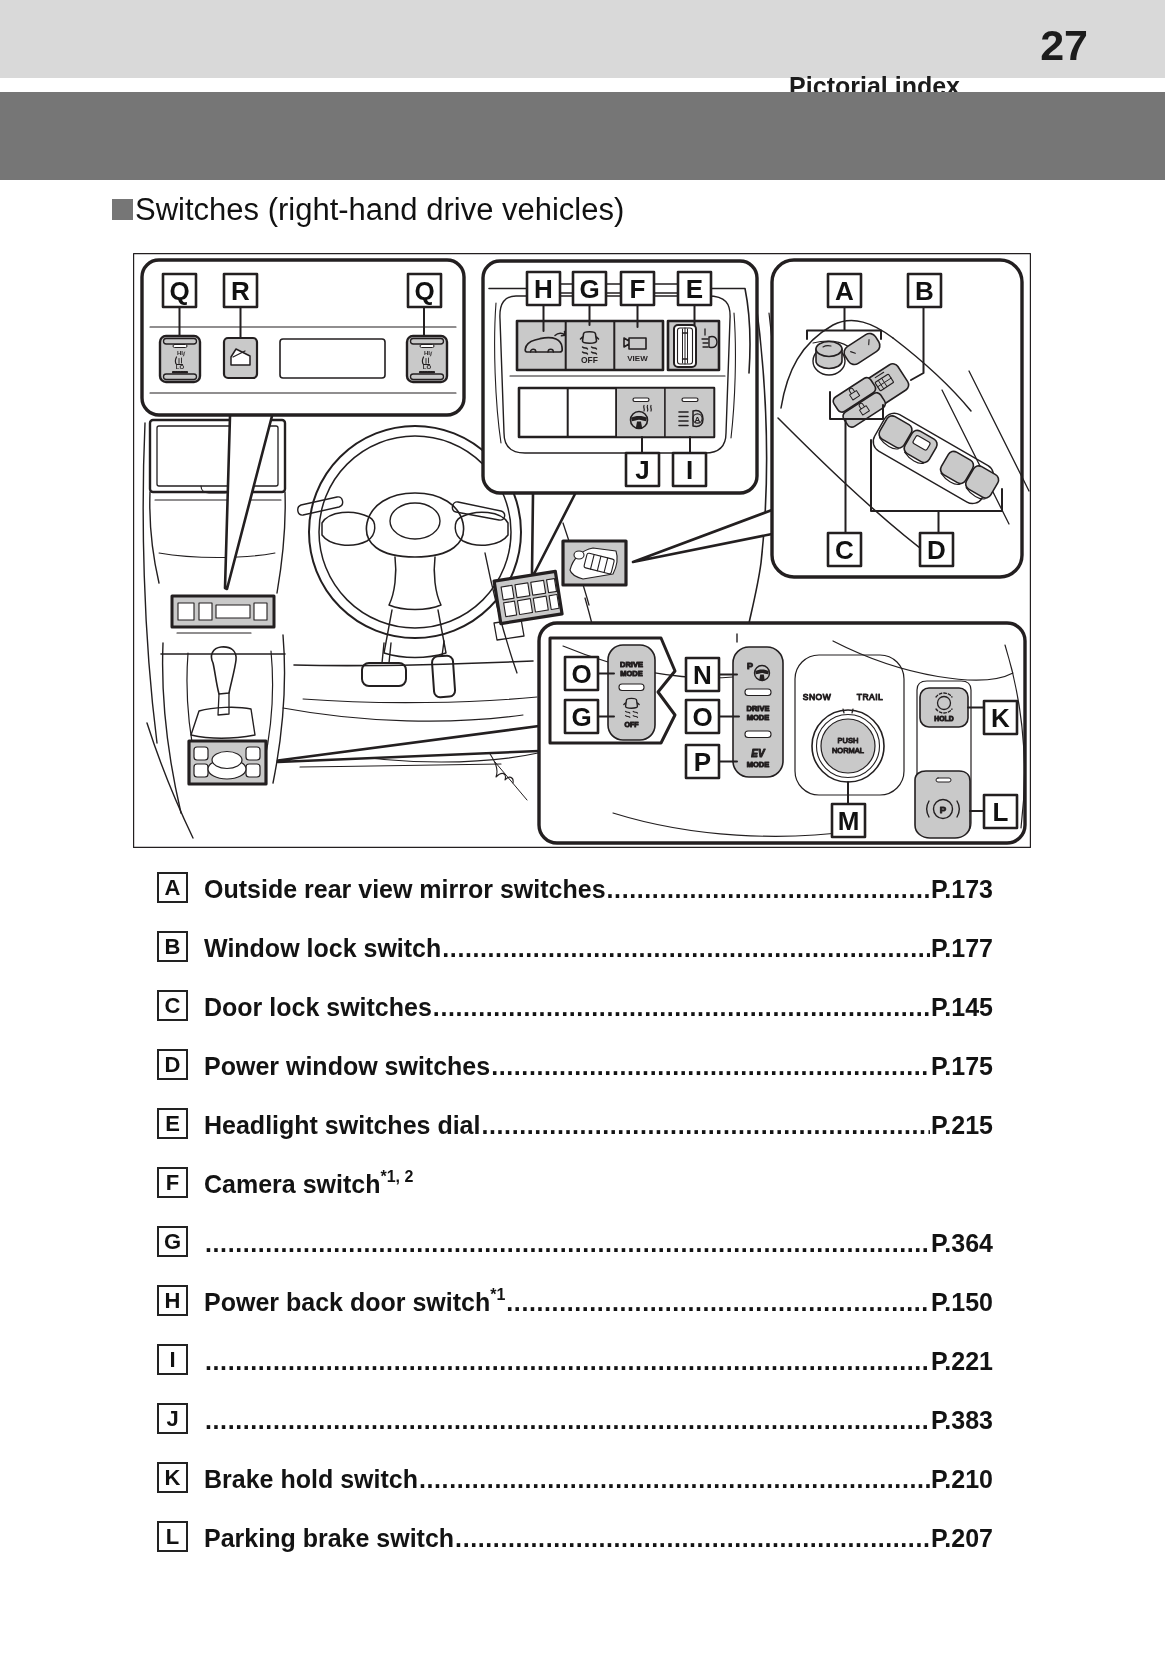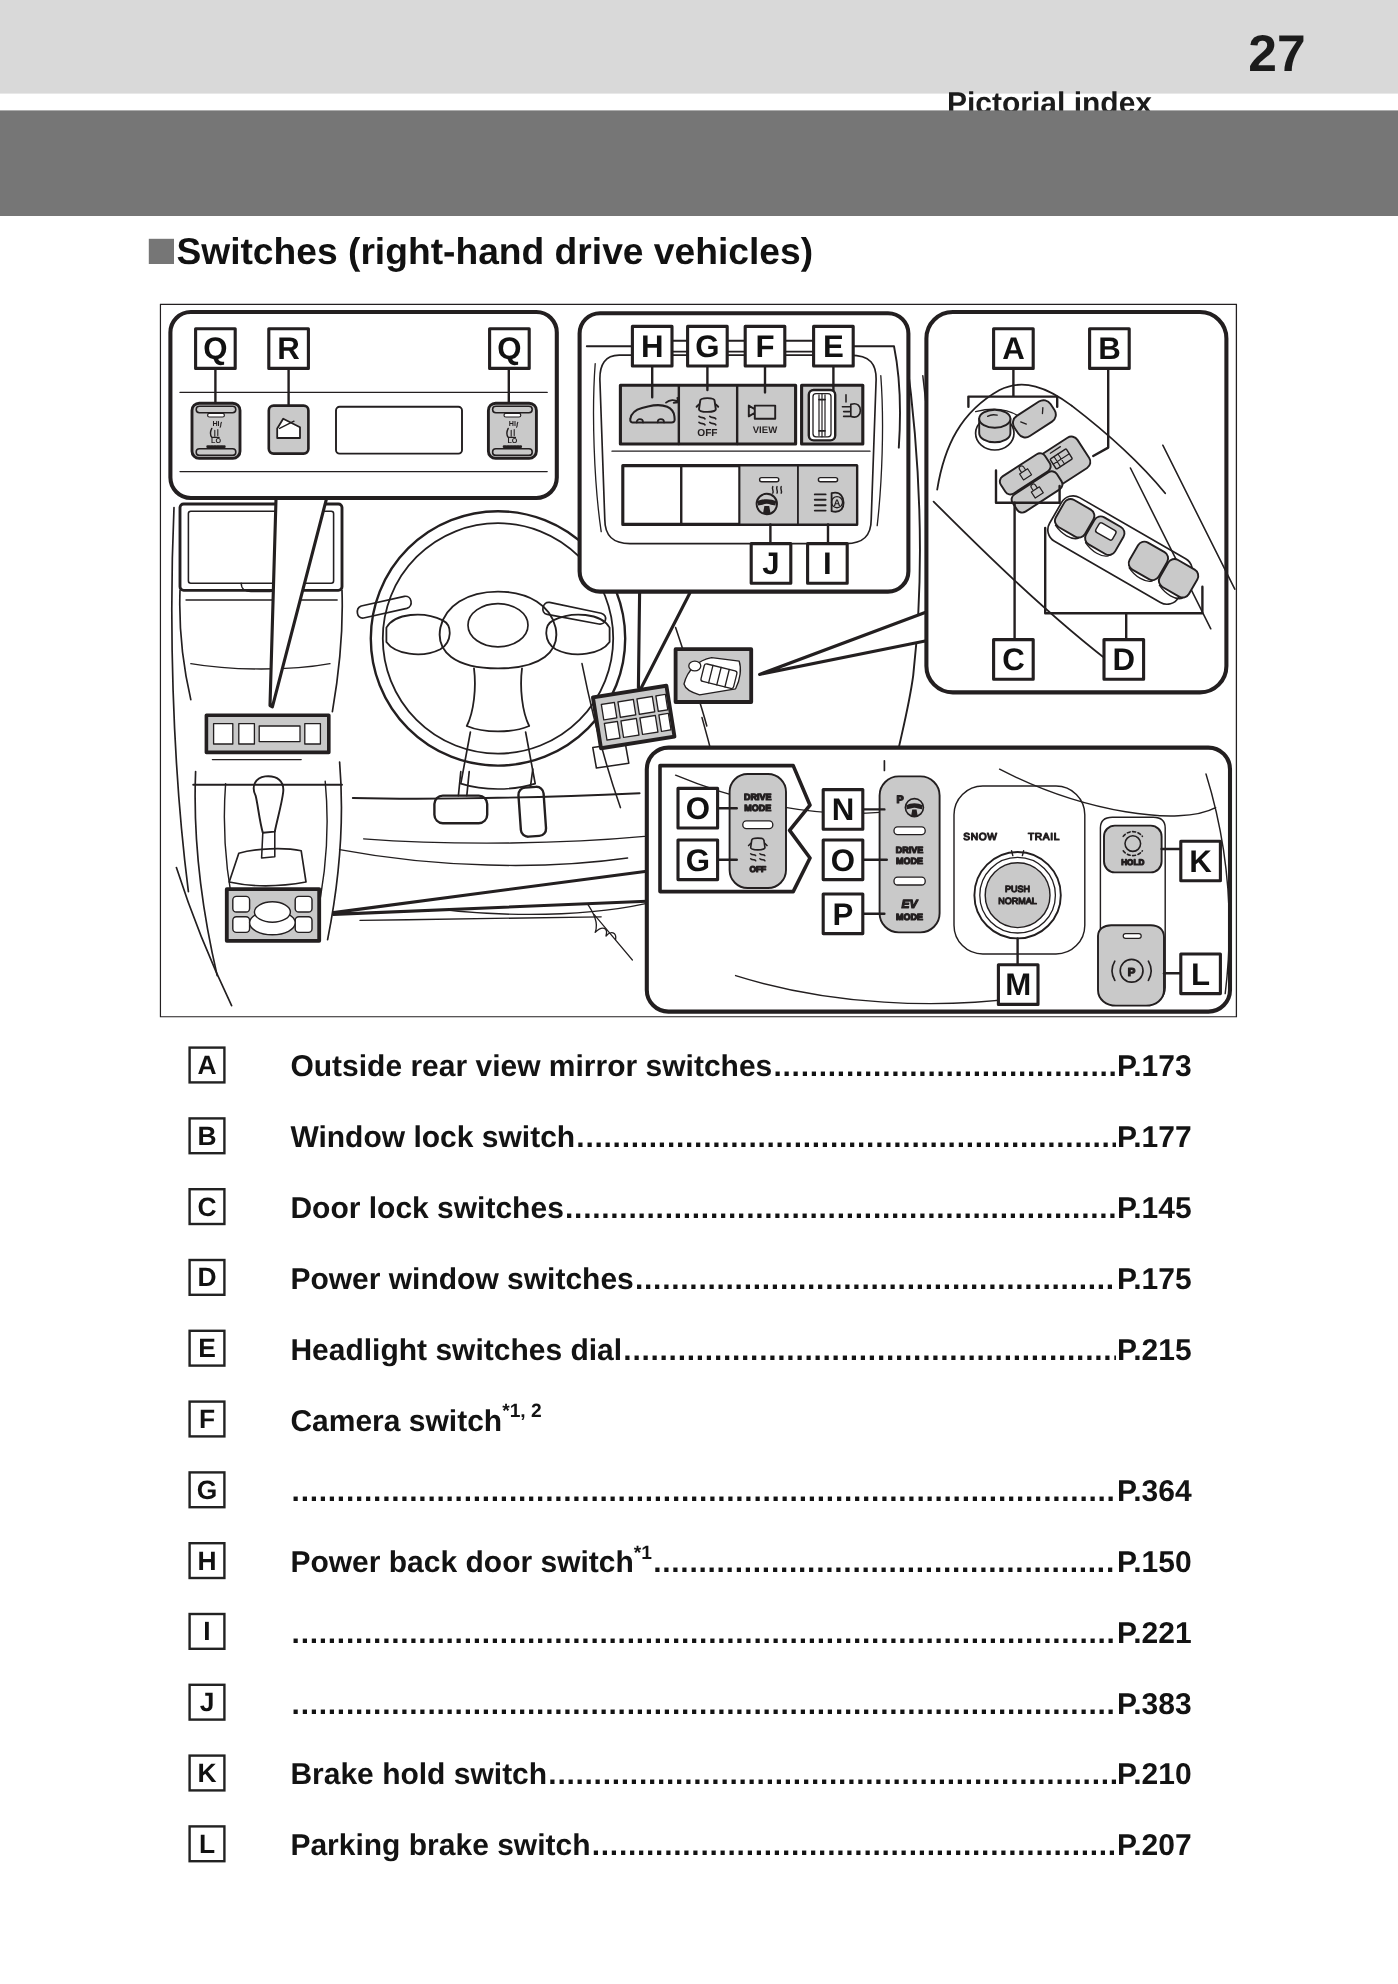--- a/index.html
+++ b/index.html
@@ -2,29 +2,29 @@
 <html><head>
 <meta charset="utf-8">
 <style>
 html,body{margin:0;padding:0;}
 body{width:1165px;height:1653px;position:relative;background:#fff;
      font-family:"Liberation Sans",sans-serif;overflow:hidden;}
 .hdr{position:absolute;left:0;top:0;width:1165px;height:78px;background:#d9d9d9;}
 .hdr .pi{position:absolute;top:32px;right:205px;font-size:25px;font-weight:bold;color:#1c1c1c;margin-top:40px;}
 .hdr .pg{position:absolute;top:21px;right:77px;font-size:43px;font-weight:bold;color:#1c1c1c;}
 .bar{position:absolute;left:0;top:92px;width:1165px;height:88px;background:#767676;}
-.head{position:absolute;left:124px;top:192px;font-size:31px;font-weight:bold;color:#111;}
+.head{position:absolute;left:112px;top:192px;font-size:31px;font-weight:normal;color:#111;}
 .head .sq{display:inline-block;width:21px;height:21px;background:#767676;margin-right:2px;position:relative;top:0px;}
 .diag{position:absolute;left:133px;top:253px;}
 .list{position:absolute;left:157px;top:860px;width:836px;}
 .row{position:relative;height:59px;}
 .row .lb{position:absolute;left:0;top:12px;width:27px;height:27px;border:2px solid #222;
          text-align:center;font-size:22px;font-weight:bold;line-height:27px;color:#111;}
 .row .ln{position:absolute;left:47px;right:0;top:0;height:59px;display:flex;align-items:center;
-         font-size:25px;font-weight:bold;color:#131313;margin-left:38px;}
+         font-size:25px;font-weight:bold;color:#131313;}
 .row .txt{white-space:nowrap;}
 .row .dots{flex:1;overflow:hidden;white-space:nowrap;letter-spacing:0.6px;margin:0 1px;}
 .row .pnum{white-space:nowrap;}
 sup.s{font-size:16px;position:relative;top:-2px;text-align:right;}
 </style>
 </head>
 <body>
 <div class="hdr">
     <div class="pi">Pictorial index</div>
     <div class="pg">27</div>

